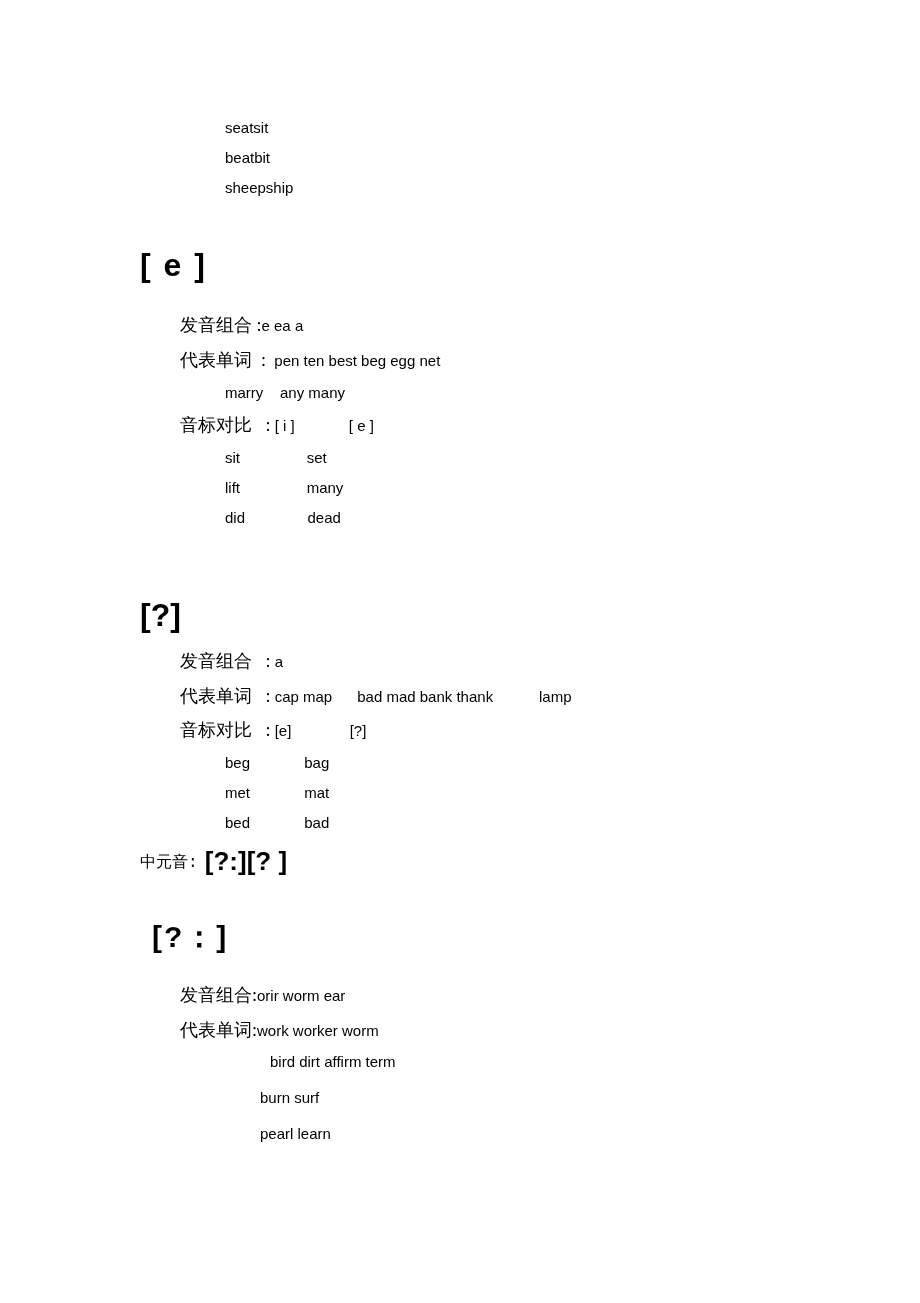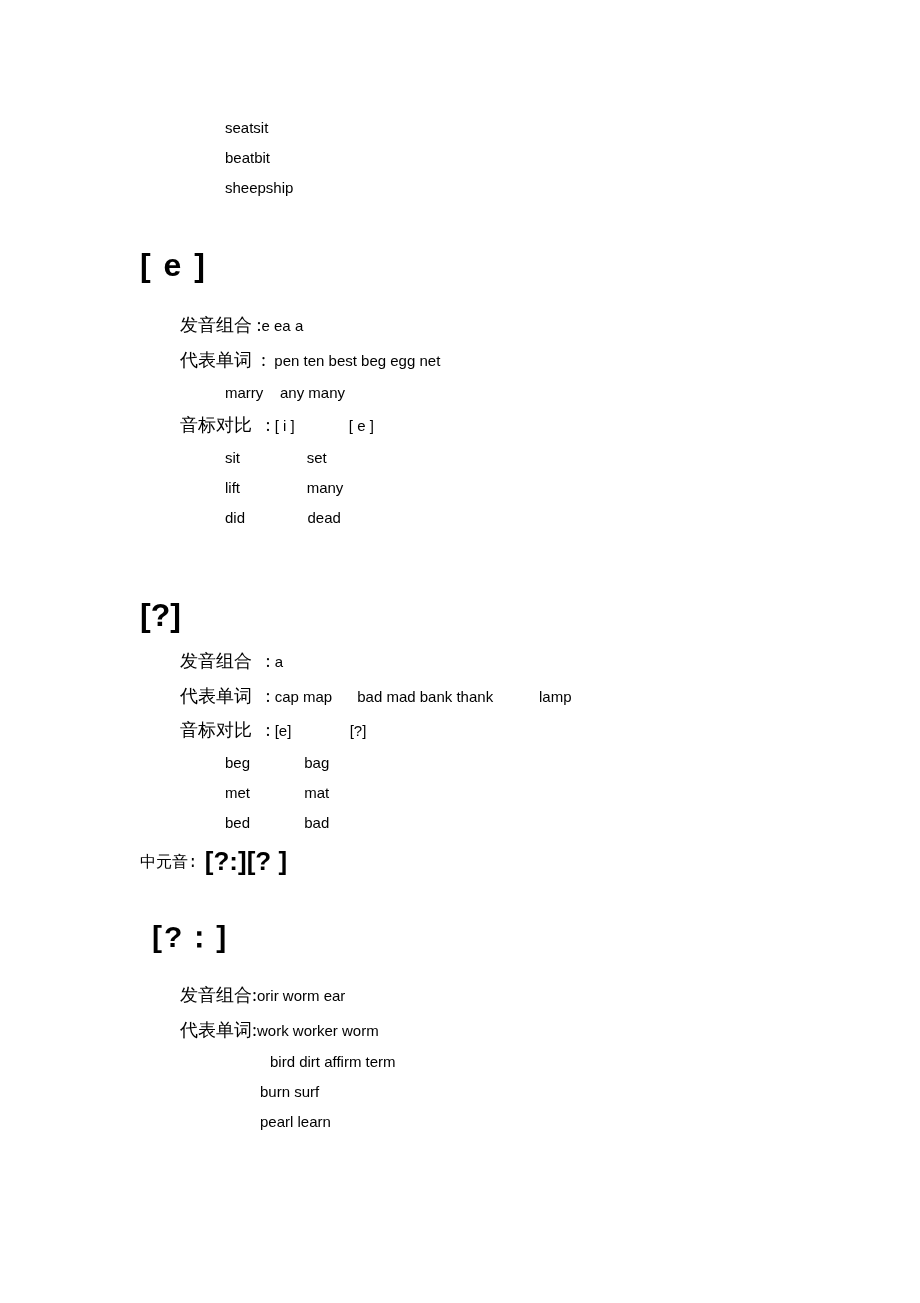--- a/index.html
+++ b/index.html
@@ -14,21 +14,21 @@
     padding: 110px 120px 100px 140px;
     line-height: 1.6;
     font-size: 15px;
   }
   .row {
     white-space: pre;
     margin: 6px 0;
   }
   .indent1 { padding-left: 85px; }
   .indent2 { padding-left: 130px; }
-  .indent3 { padding-left: 120px; }
+  .indent3 { padding-left: 120px; margin-top: 12px; }
   .h-e {
     font-size: 32px;
     font-weight: bold;
     margin: 40px 0 20px 0;
     letter-spacing: 2px;
   }
   .h-ae {
     font-size: 32px;
     font-weight: bold;
     margin: 60px 2px 4px 0;

